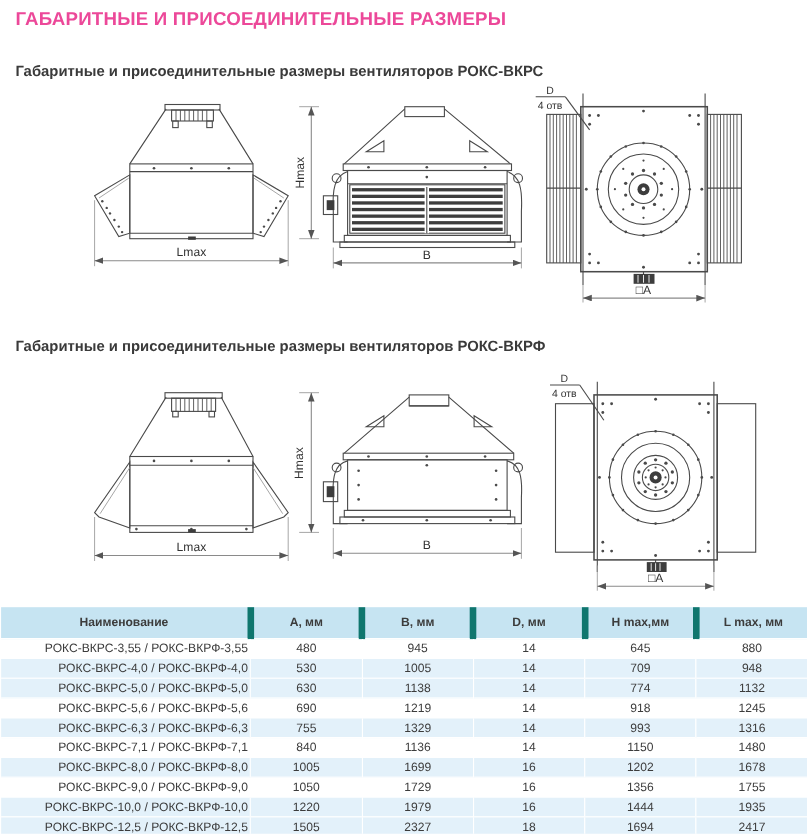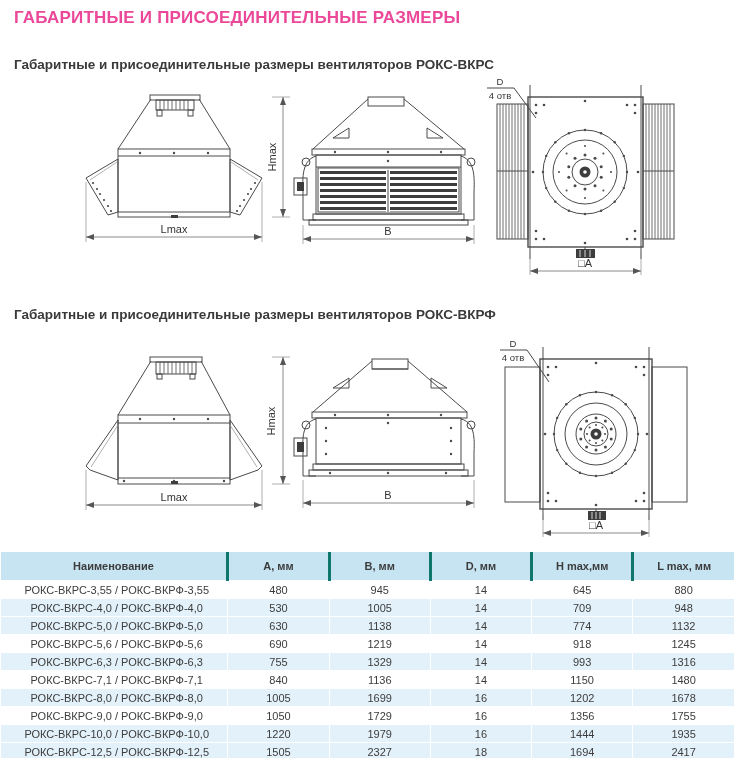--- a/index.html
+++ b/index.html
@@ -21,26 +21,26 @@
   .filld{fill:#3d3d3d;stroke:none;}
   .dim{stroke:#8a8a8a;stroke-width:1;fill:none;}
   .ext{stroke:#9a9a9a;stroke-width:.8;fill:none;}
   .dimtxt{font-size:11px;fill:#333;font-family:"Liberation Sans",sans-serif;}
   .smalltxt{font-size:9.5px;fill:#333;font-family:"Liberation Sans",sans-serif;}
   .dot{fill:#4a4a4a;stroke:none;}
   .hatch{stroke:#4a4a4a;stroke-width:.8;fill:none;}
   
   .dim-table{width:100%;border-collapse:collapse;font-size:11px;margin-top:8px;color:#3c3c3c;}
   .dim-table th{
-    background:#c6e4f2;font-weight:bold;padding:8px 2px;border-left:3px solid #0f766e;
+    background:#c6e4f2;font-weight:bold;padding:8px 2px;border-left:6px solid #0f766e;
     font-size:11px;
   }
   .dim-table th:first-child{border-left:none;}
   .dim-table td{padding:2.5px 2px;text-align:center;border-left:1px solid #fff;border-top:1px solid #fff;}
-  .dim-table td.name{text-align:center;padding-left:7px;}
+  .dim-table td.name{text-align:right;padding-left:7px;}
   .dim-table tr.alt{background:#e3f1fa;}
 </style>
 </head>
 <body>
 
 <div class="page">
 
   <div class="page-title">ГАБАРИТНЫЕ И ПРИСОЕДИНИТЕЛЬНЫЕ РАЗМЕРЫ</div>
 
   <div class="section-subtitle">Габаритные и присоединительные размеры вентиляторов РОКС-ВКРС</div>

